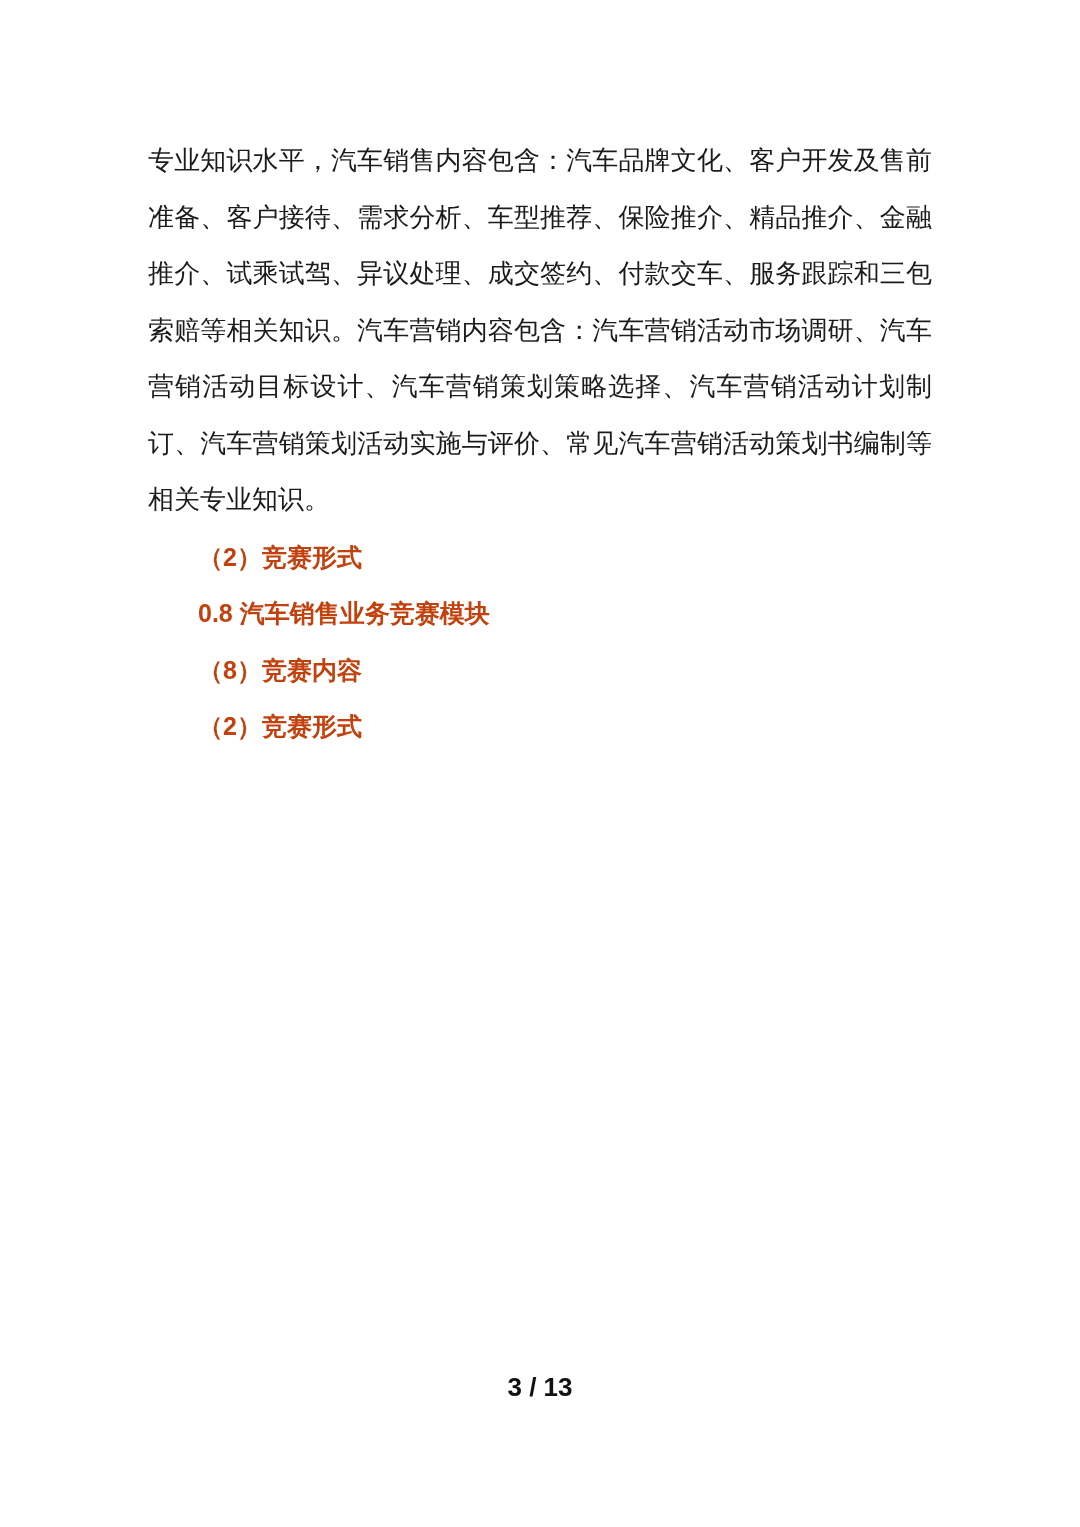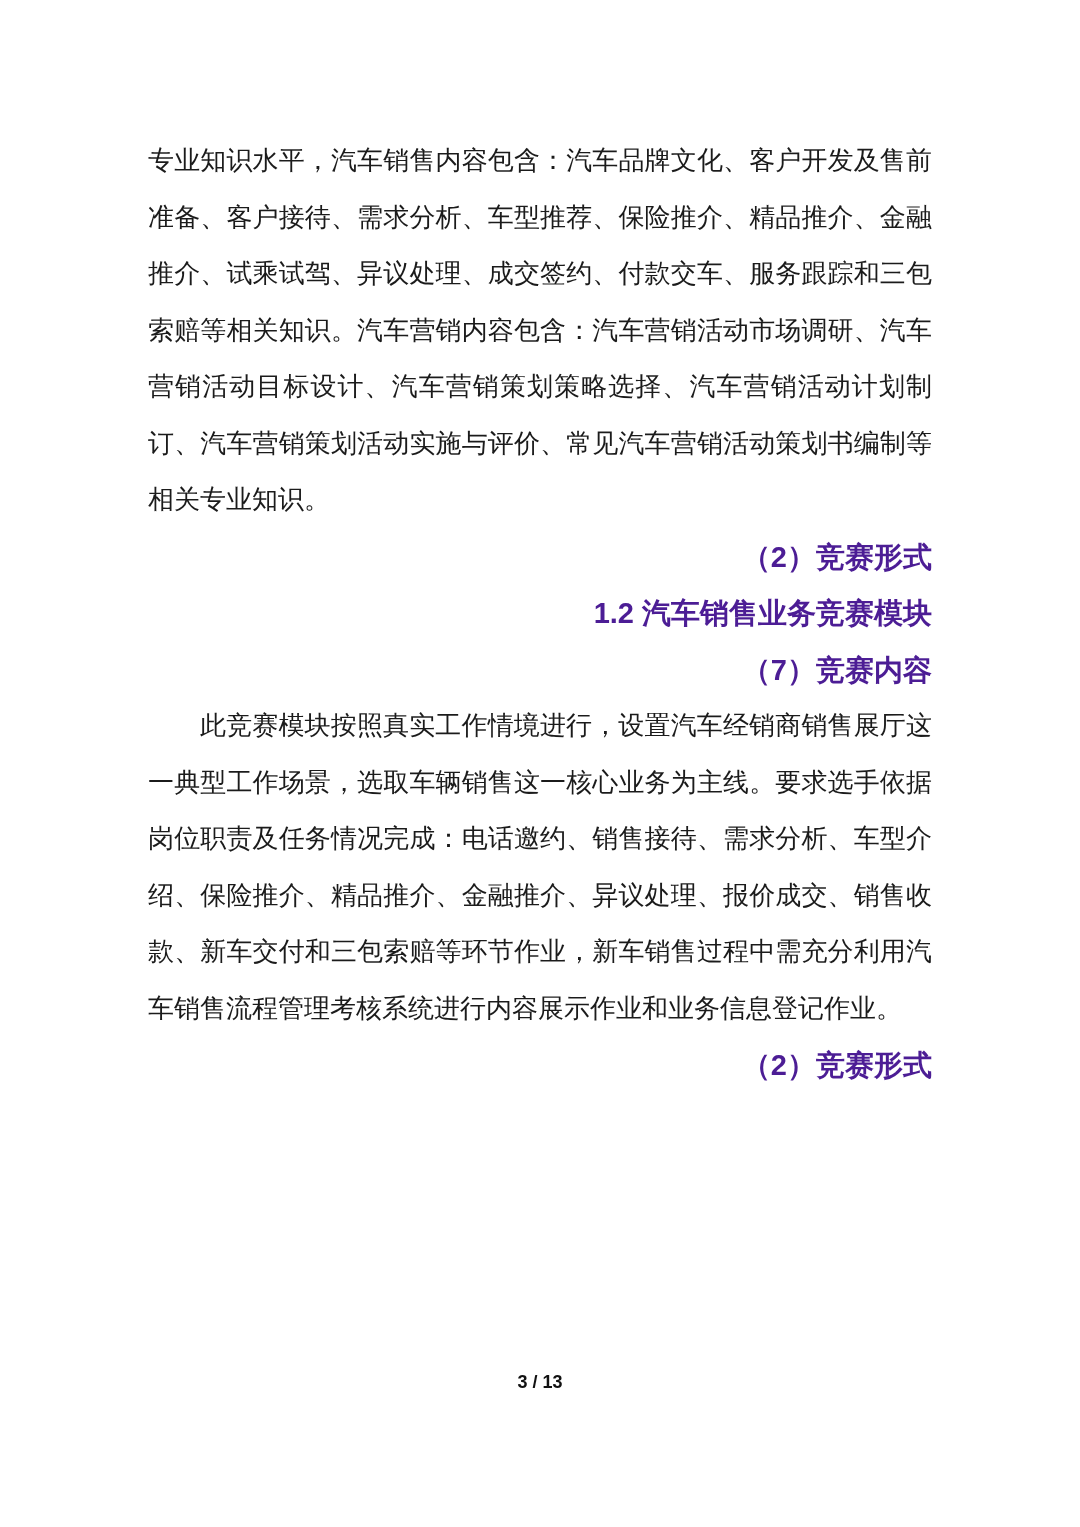--- a/index.html
+++ b/index.html
@@ -28,47 +28,46 @@
     line-height: 56.5px;
     text-align: justify;
     text-indent: 2em;
     font-family: "Liberation Serif", "DejaVu Serif", serif;
   }
   .para.no-indent {
     text-indent: 0;
   }
   .heading {
     margin: 0;
-    font-size: 29px;
+    font-size: 25px;
     line-height: 56.5px;
     font-weight: 700;
     text-indent: 2em;
-    text-align: right;
+    text-align: left;
     font-family: "Liberation Sans", "DejaVu Sans", sans-serif;
-    color: #4c1d95;
+    color: #c2410c;
   }
   .footer {
     position: absolute;
     left: 0;
     right: 0;
     top: 1372px;
     text-align: center;
     font-family: "Liberation Sans", "DejaVu Sans", sans-serif;
     font-weight: 700;
-    font-size: 18px;
+    font-size: 26px;
     color: #111111;
   }
 </style>
 </head>
 <body>
 
 <div class="page">
   <div class="content">
     <p class="para no-indent">专业知识水平，汽车销售内容包含：汽车品牌文化、客户开发及售前准备、客户接待、需求分析、车型推荐、保险推介、精品推介、金融推介、试乘试驾、异议处理、成交签约、付款交车、服务跟踪和三包索赔等相关知识。汽车营销内容包含：汽车营销活动市场调研、汽车营销活动目标设计、汽车营销策划策略选择、汽车营销活动计划制订、汽车营销策划活动实施与评价、常见汽车营销活动策划书编制等相关专业知识。</p>
     <h3 class="heading">（2）竞赛形式</h3>
-    <h2 class="heading">1.2 汽车销售业务竞赛模块</h2>
-    <h3 class="heading">（7）竞赛内容</h3>
-    <p class="para">此竞赛模块按照真实工作情境进行，设置汽车经销商销售展厅这一典型工作场景，选取车辆销售这一核心业务为主线。要求选手依据岗位职责及任务情况完成：电话邀约、销售接待、需求分析、车型介绍、保险推介、精品推介、金融推介、异议处理、报价成交、销售收款、新车交付和三包索赔等环节作业，新车销售过程中需充分利用汽车销售流程管理考核系统进行内容展示作业和业务信息登记作业。</p>
+    <h2 class="heading">0.8 汽车销售业务竞赛模块</h2>
+    <h3 class="heading">（8）竞赛内容</h3>
     <h3 class="heading">（2）竞赛形式</h3>
   </div>
 
   <div class="footer">3 / 13</div>
 </div>
 
 </body></html>

